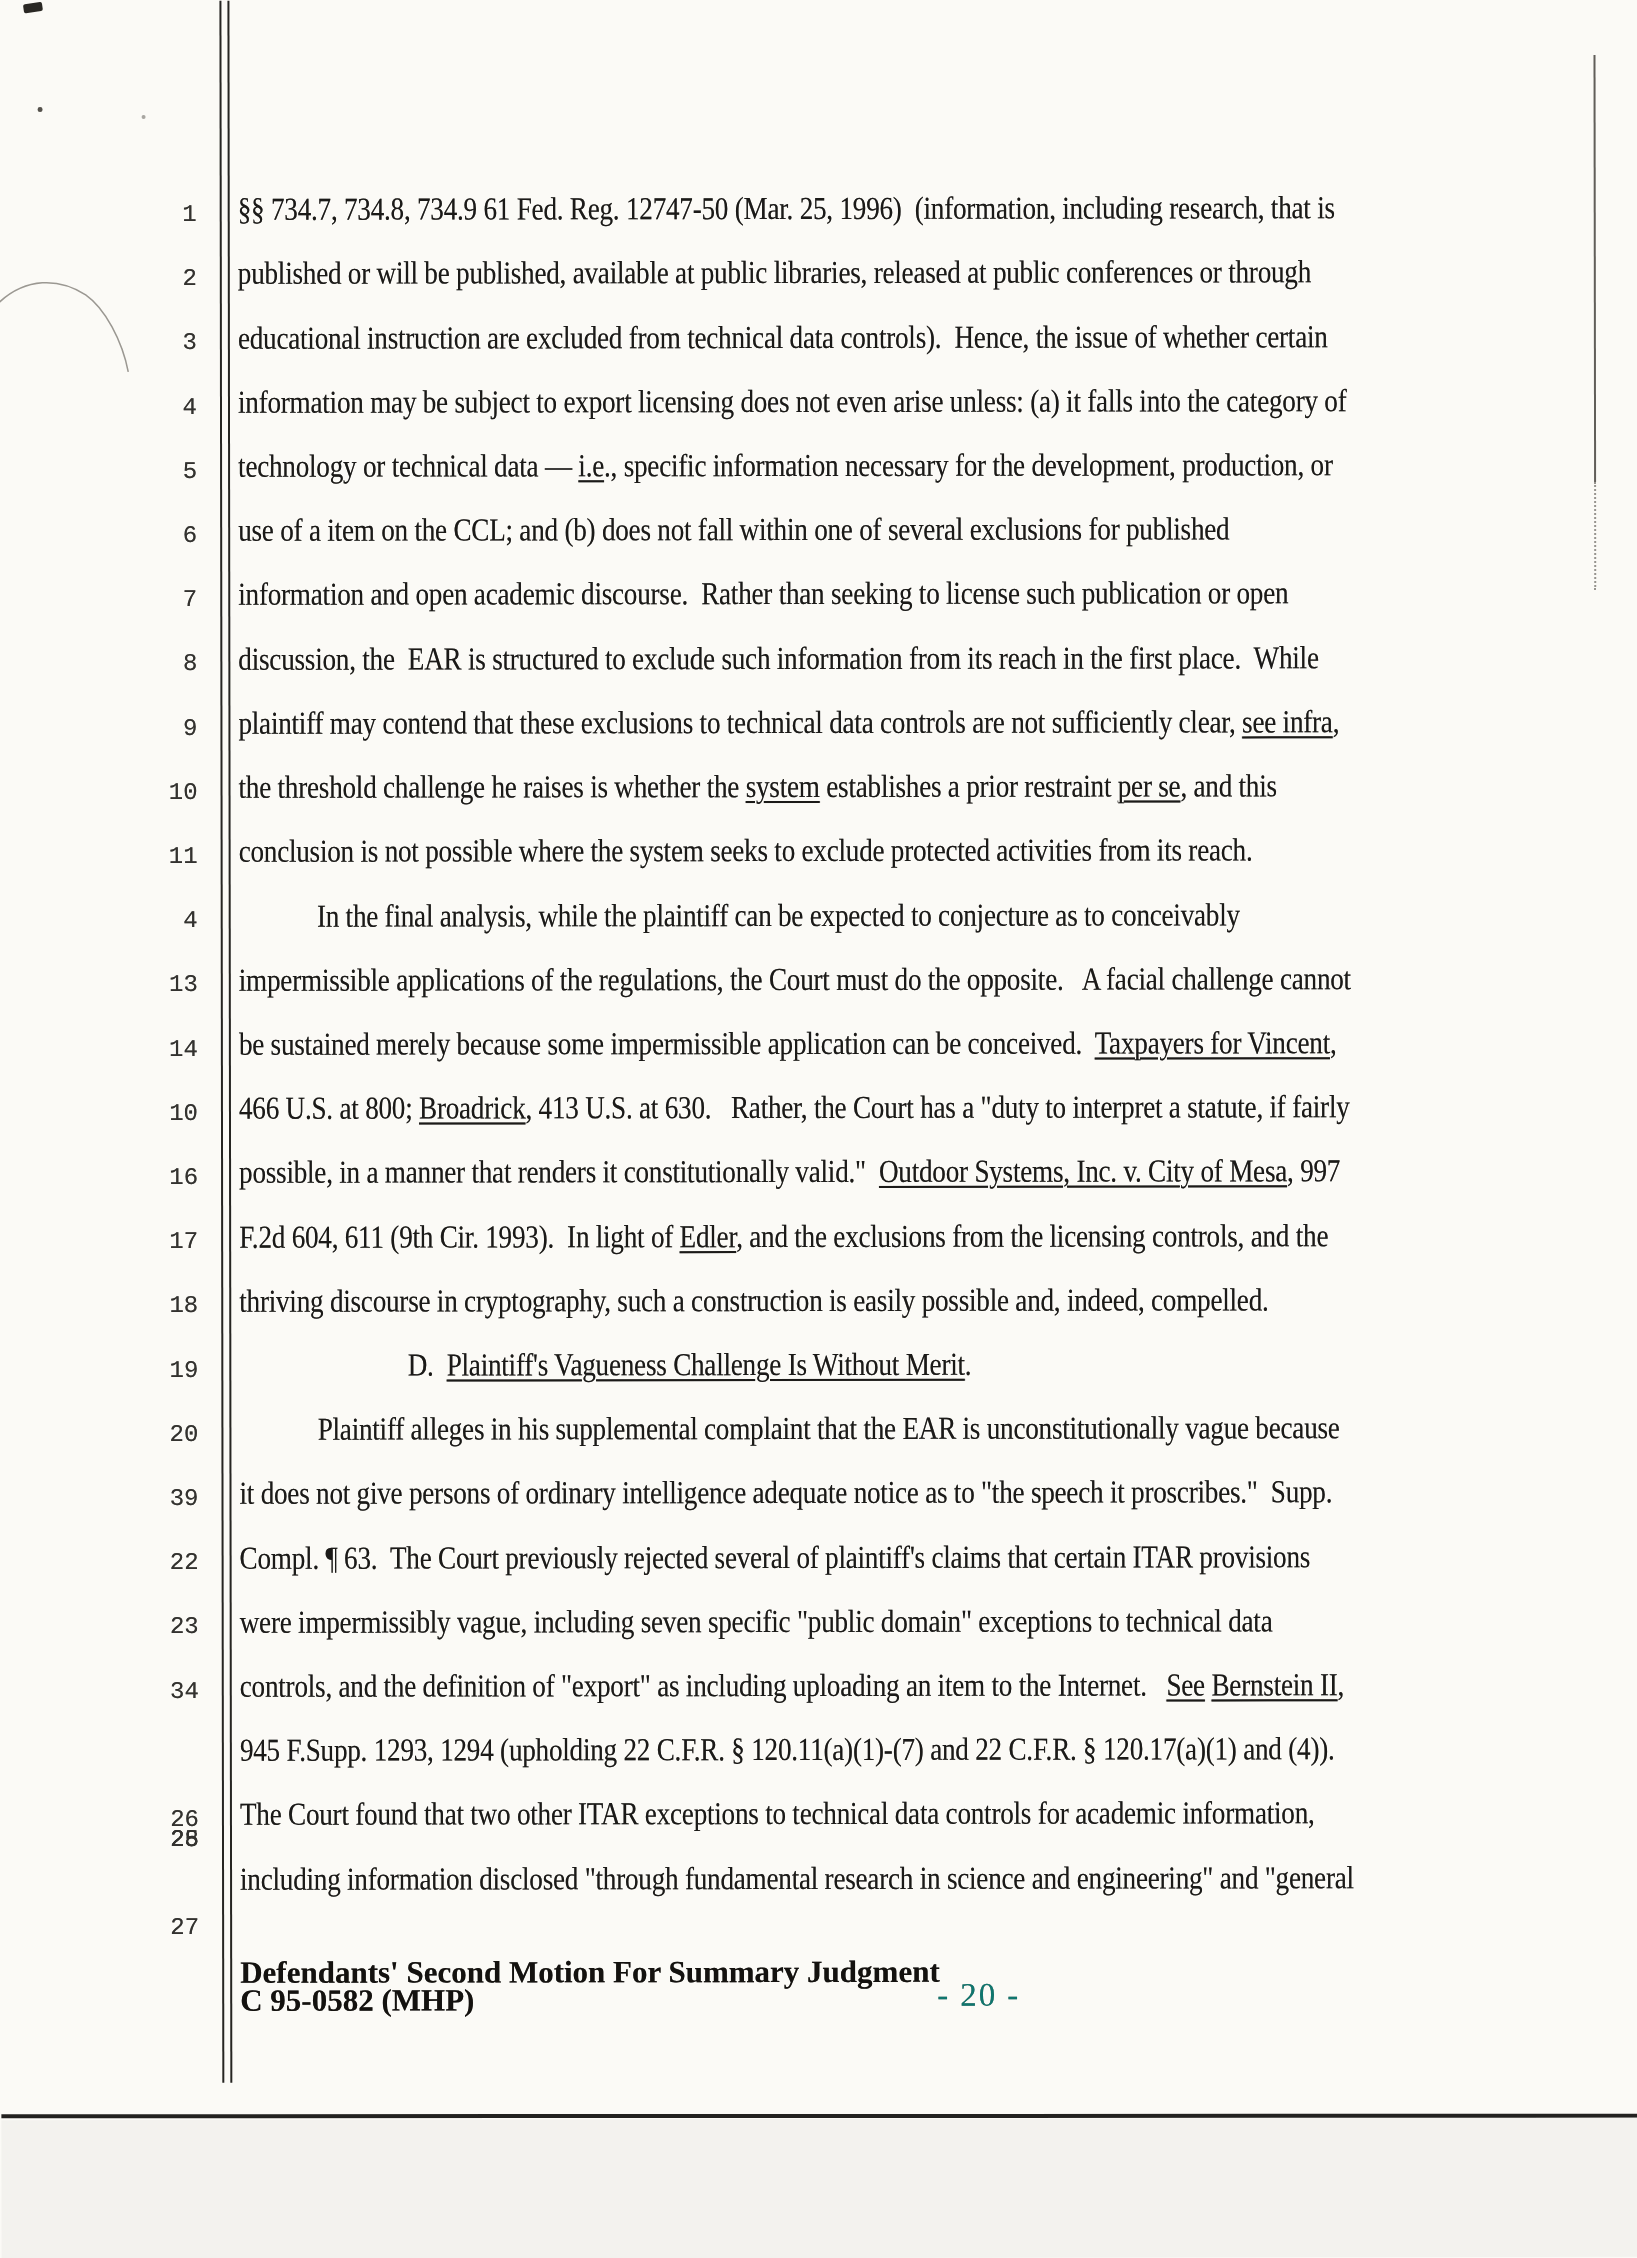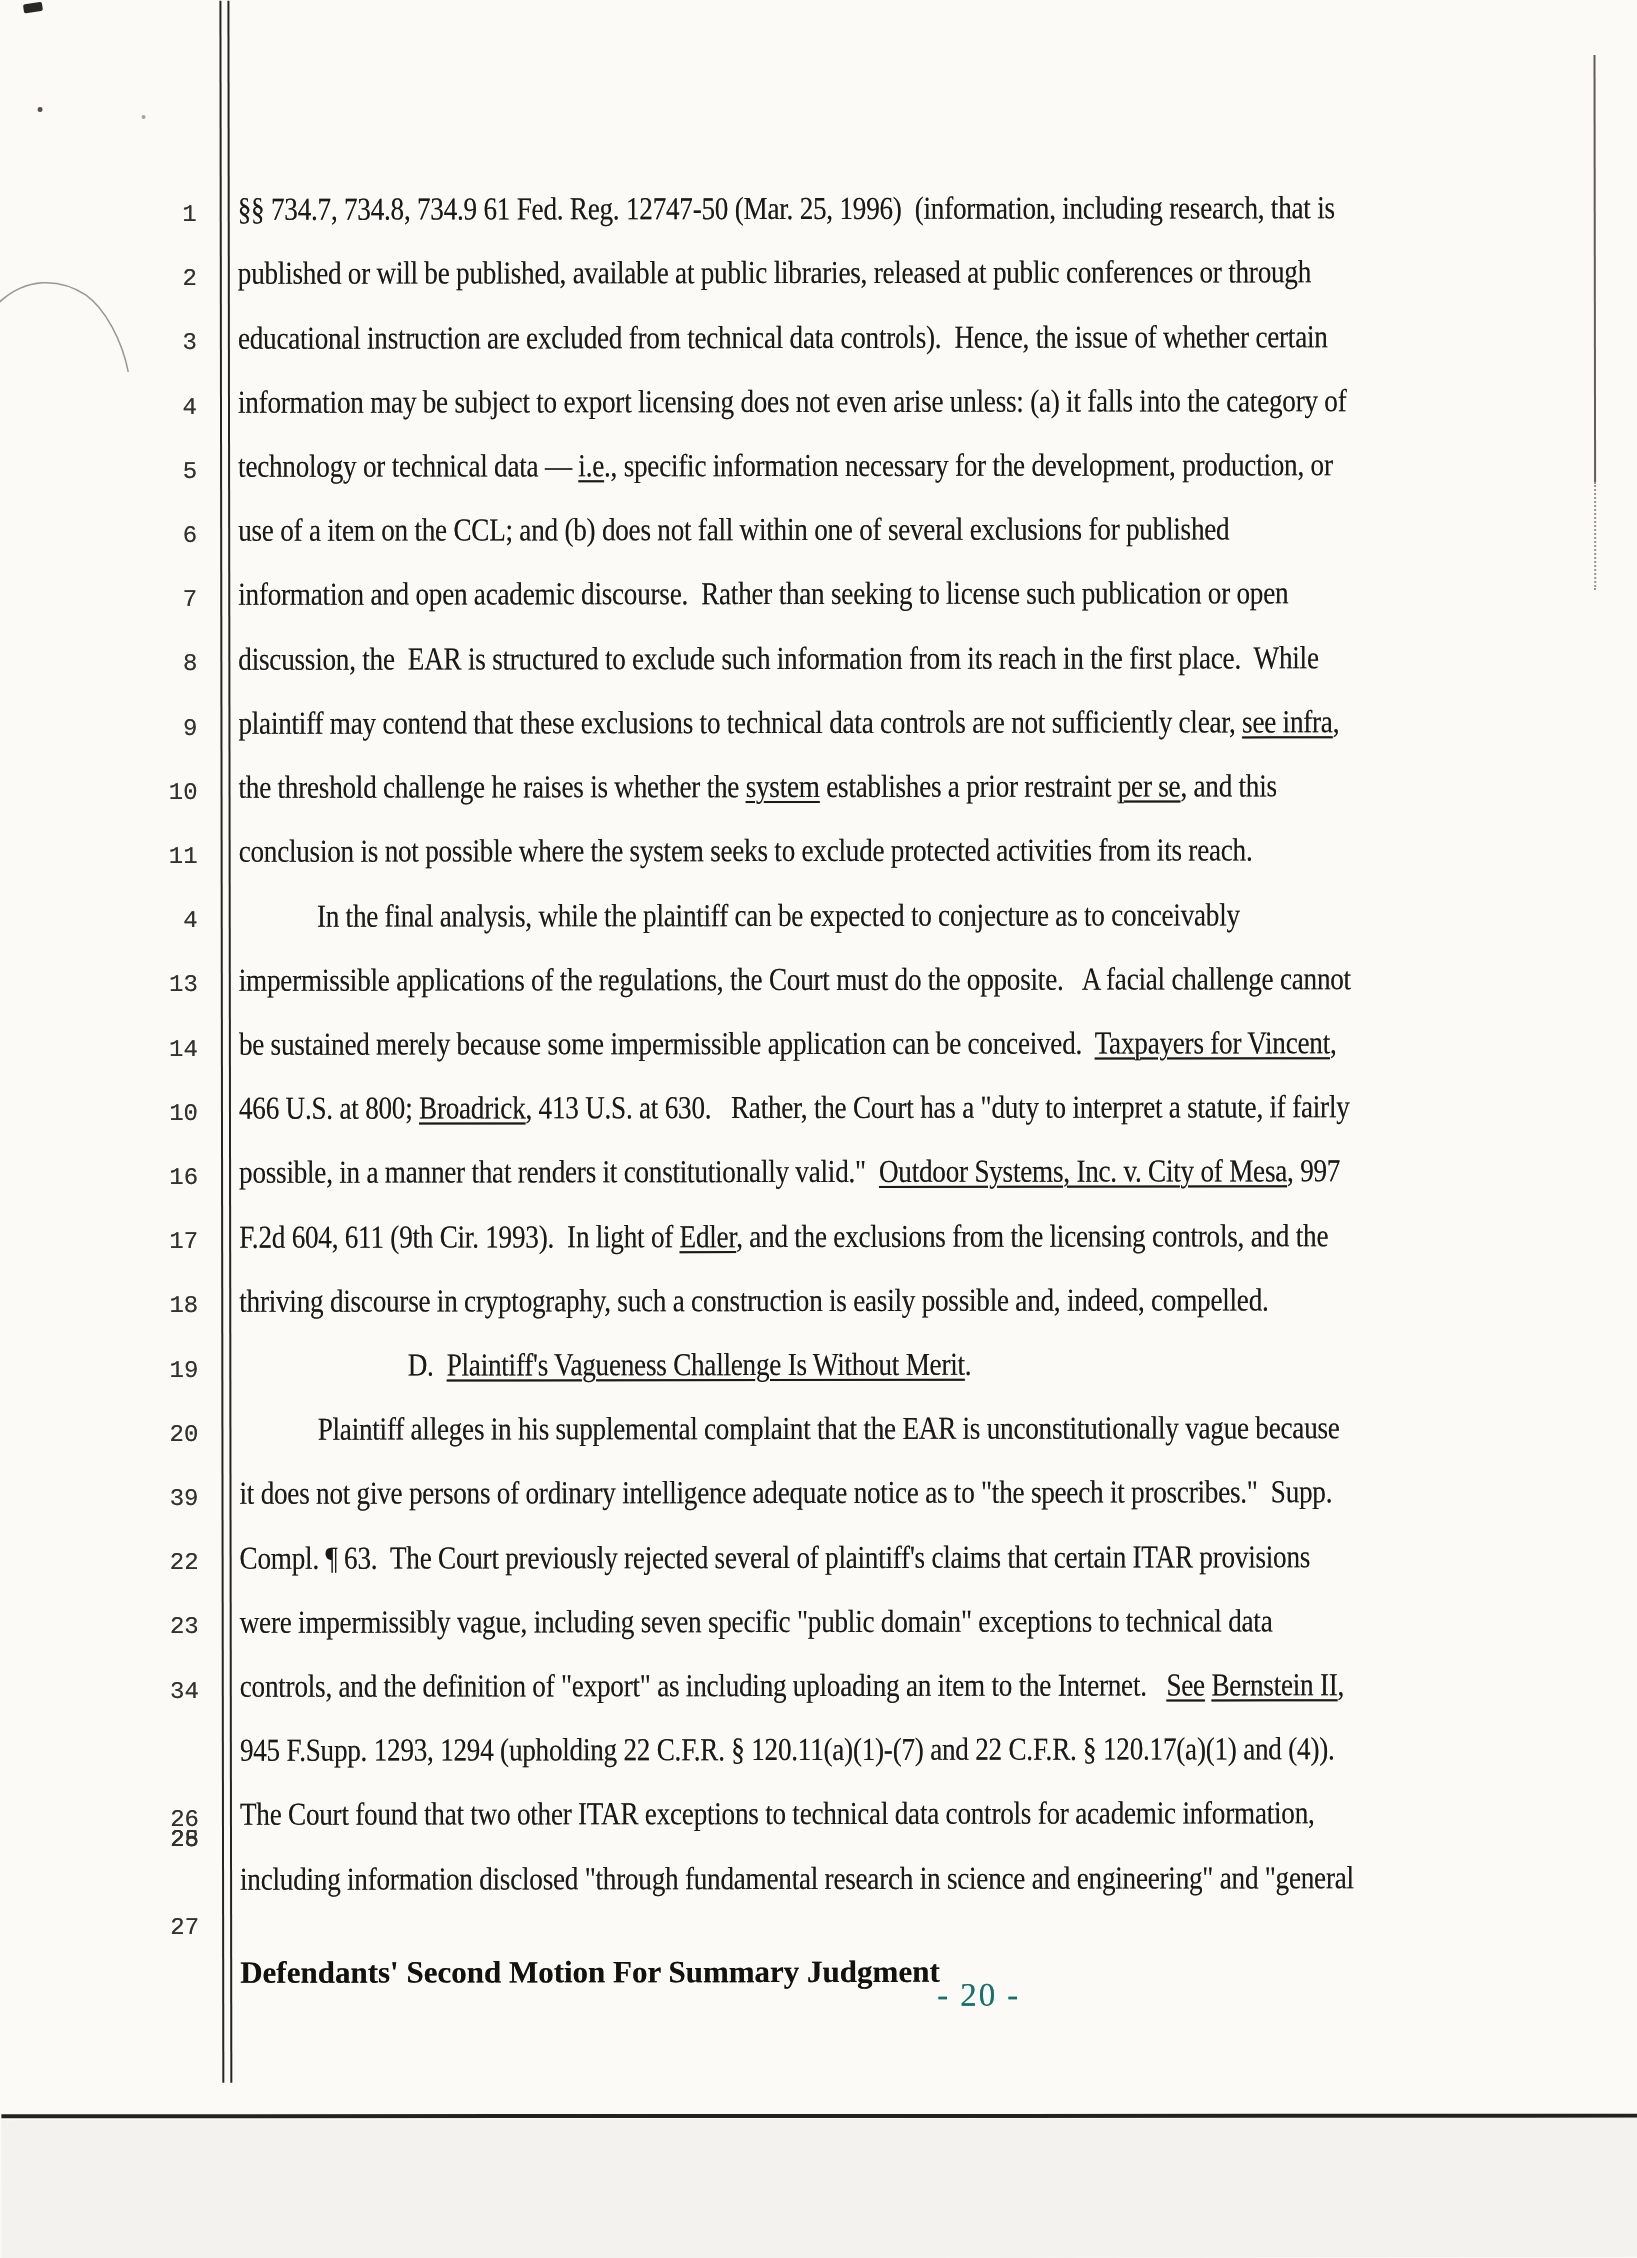--- a/index.html
+++ b/index.html
@@ -117,20 +117,21 @@
         <div class="bline" style="top: 1794px;"><span>The Court found that two other ITAR exceptions to technical data controls for academic information,</span></div>
         <div class="bline" style="top: 1859px;"><span>including information disclosed "through fundamental research in science and engineering" and "general</span></div>
         <div class="bline" style="top: 1923px;"></div>
       </div>
 
     <div class="rline-solid"></div>
     <div class="rline-dots"></div>
 
     <div class="footer">
       <div>Defendants' Second Motion For Summary Judgment</div>
+      <div>C 95-0582 (MHP)</div>
     </div>
     <div class="pagenum">- 20 -</div>
 
     <div class="bottom-line"></div>
     <div class="below-edge"></div>
   </div>
 </div>
 
 
 </body></html>

